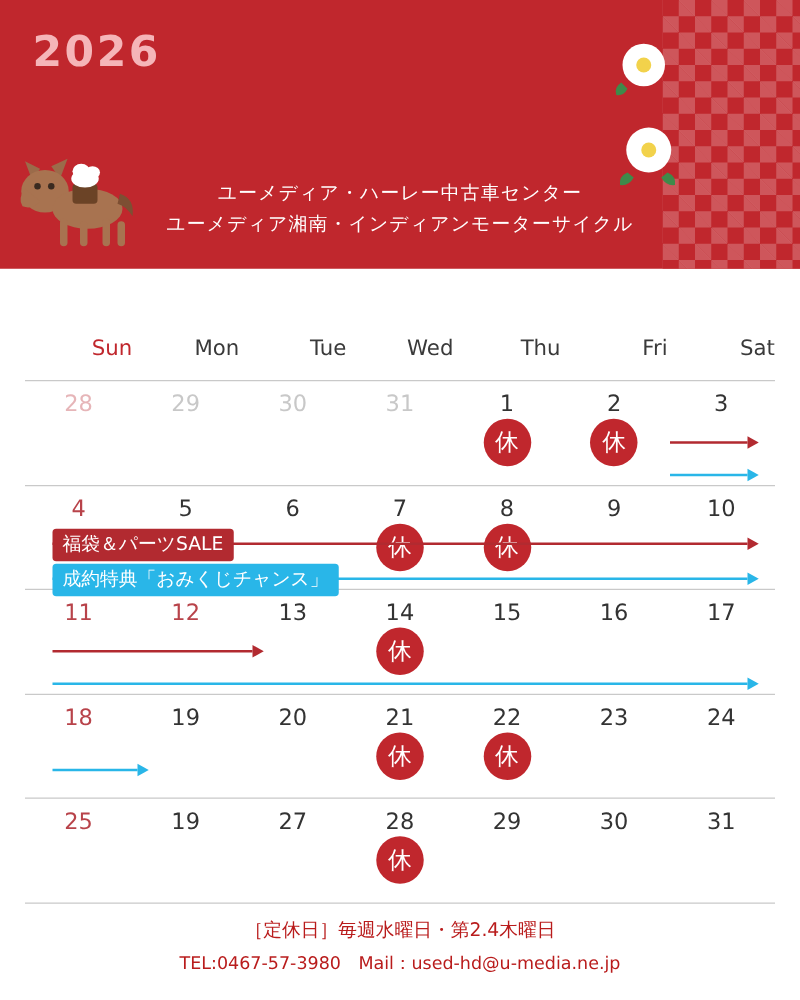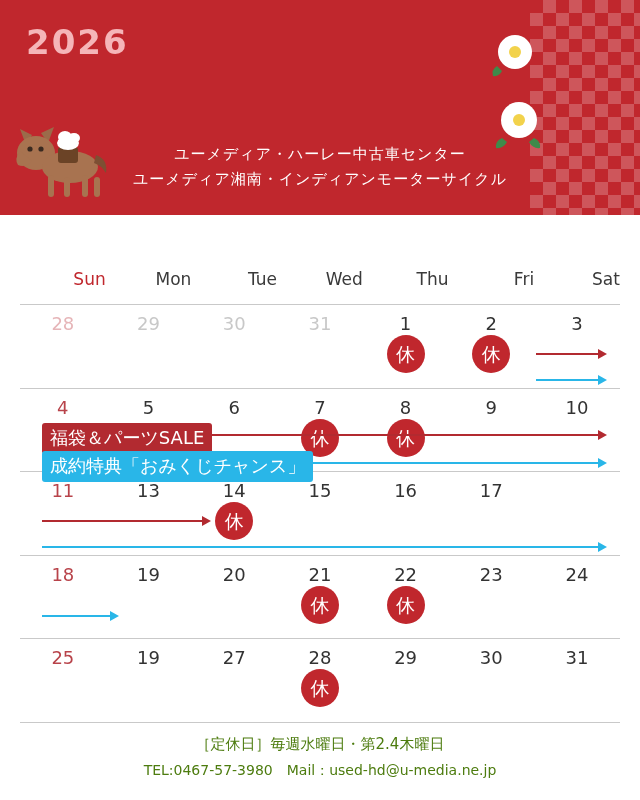--- a/index.html
+++ b/index.html
@@ -100,21 +100,21 @@
     background: #c0272d; color: #ffffff;
     font-size: 19px; line-height: 38px;
     font-family: "DejaVu Sans", sans-serif;
   }
 
   
   .ovl { position: absolute; left: 0; top: 0; width: 600px; height: 470px; pointer-events: none; }
 
   .bar-label {
     position: absolute;
-    color: #ffffff; font-size: 18px;
+    color: #ffffff; font-size: 15px;
     padding: 3px 8px 4px 8px;
     border-radius: 3px;
     white-space: nowrap;
     font-family: "DejaVu Sans", sans-serif;
     z-index: 3;
   }
   .bar-red { background: #b22a30; }
   .bar-blue { background: #29b6e8; }
 
   .line {
@@ -126,21 +126,21 @@
     position: absolute; width: 0; height: 0; z-index: 2;
     border-top: 5px solid transparent;
     border-bottom: 5px solid transparent;
   }
   .arrowhead.red { border-left: 9px solid #b22a30; }
   .arrowhead.blue { border-left: 9px solid #29b6e8; }
 
   
   .footer {
     position: absolute; left: 0; top: 735px; width: 640px;
-    text-align: center; color: #4d7c0f;
+    text-align: center; color: #b91c1c;
     font-family: "DejaVu Sans", sans-serif;
   }
   .footer .f1 { font-size: 15px; margin-bottom: 8px; }
   .footer .f2 { font-size: 14px; }
 </style>
 </head>
 <body>
 
 <div class="header">
   <div class="header-checks"></div>
@@ -243,20 +243,23 @@
     <div class="cell">
         <span class="daynum">10</span>
       </div>
   </div>
 
   <div class="week">
     <div class="cell">
         <span class="daynum sun">11</span>
       </div>
     <div class="cell">
+        <span class="daynum sun">12</span>
+      </div>
+    <div class="cell">
         <span class="daynum">13</span>
       </div>
     <div class="cell">
         <span class="daynum">14</span>
         <span class="kyuu">休</span>
       </div>
     <div class="cell">
         <span class="daynum">15</span>
       </div>
     <div class="cell">

